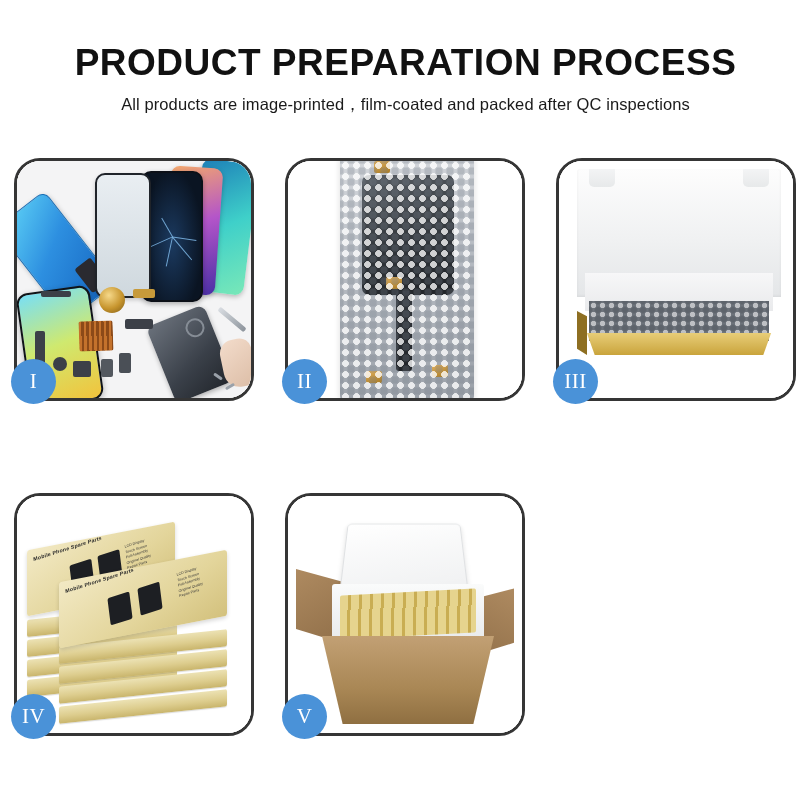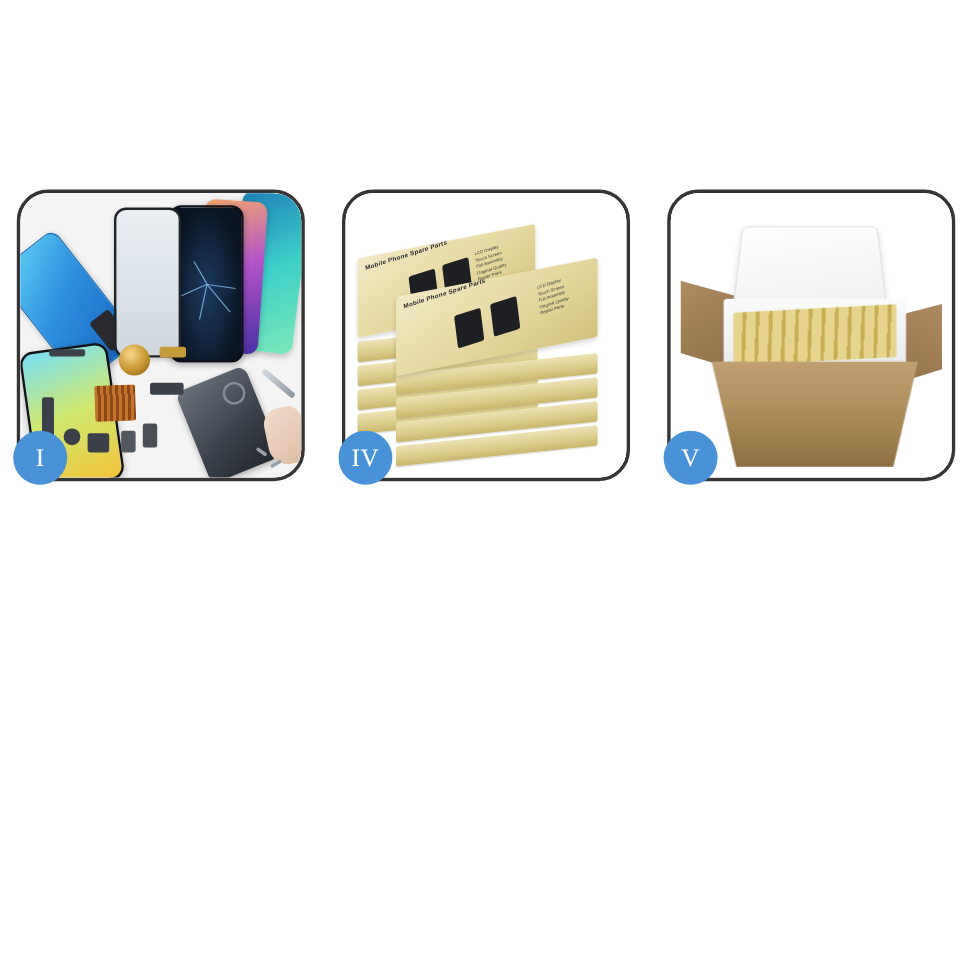--- a/index.html
+++ b/index.html
@@ -310,20 +310,24 @@
   .c6-tape {
     position:absolute; width:20px; height:22px;
     background: rgba(135,108,74,.55); border-radius:1px;
   }
 </style>
 </head>
 <body>
 
 <div class="page">
 
+  <div class="header">
+    <h1 class="title">PRODUCT PREPARATION PROCESS</h1>
+    <p class="subtitle">All products are image-printed，film-coated and packed after QC inspections</p>
+  </div>
 
   <div class="grid">
 
     <div class="card">
       <div class="card-clip">
         <div class="p1">
           <div class="ph ph-blue"></div>
           <div class="ph ph-teal"></div>
           <div class="ph ph-purple"></div>
           <div class="ph ph-dark">
@@ -349,21 +353,50 @@
           <div class="part" style="left:6px;top:206px;width:16px;height:22px;background:#cfd6dd;border:1px solid #8d949c;"></div>
           <div class="tool"></div>
           <div class="hand"></div>
           <div class="part" style="left:196px;top:214px;width:10px;height:3px;background:#9aa1a9;transform:rotate(35deg);"></div>
           <div class="part" style="left:208px;top:224px;width:10px;height:3px;background:#9aa1a9;transform:rotate(-30deg);"></div>
         </div>
       </div>
       <div class="badge">I</div>
     </div>
 
-
+    <div class="card">
+      <div class="card-clip">
+        <div class="p2">
+          <div class="wrap-img">
+            <div class="screen-body"></div>
+            <div class="flex-cable"></div>
+            <div class="conn" style="left:34px;top:12px;"></div>
+            <div class="conn" style="left:46px;top:128px;"></div>
+            <div class="conn" style="left:26px;top:222px;"></div>
+            <div class="conn" style="left:92px;top:216px;"></div>
+            <div class="bubbles"></div>
+          </div>
+        </div>
+      </div>
+      <div class="badge">II</div>
+    </div>
+
+    <div class="card">
+      <div class="card-clip">
+        <div class="p3">
+          <div class="lid3"></div>
+          <div class="foam3"></div>
+          <div class="tray3"></div>
+          <div class="bubbleitems"></div>
+          <div class="tray3-front"></div>
+          <div class="tray3-side"></div>
+        </div>
+      </div>
+      <div class="badge">III</div>
+    </div>
 
     <div class="card">
       <div class="card-clip">
         <div class="p4">
 
           <div class="gbox" style="left:10px;top:176px;"></div>
           <div class="gbox" style="left:10px;top:156px;"></div>
           <div class="gbox" style="left:10px;top:136px;"></div>
           <div class="gbox" style="left:10px;top:116px;"></div>
           <div class="gtop" style="left:10px;top:40px;">

